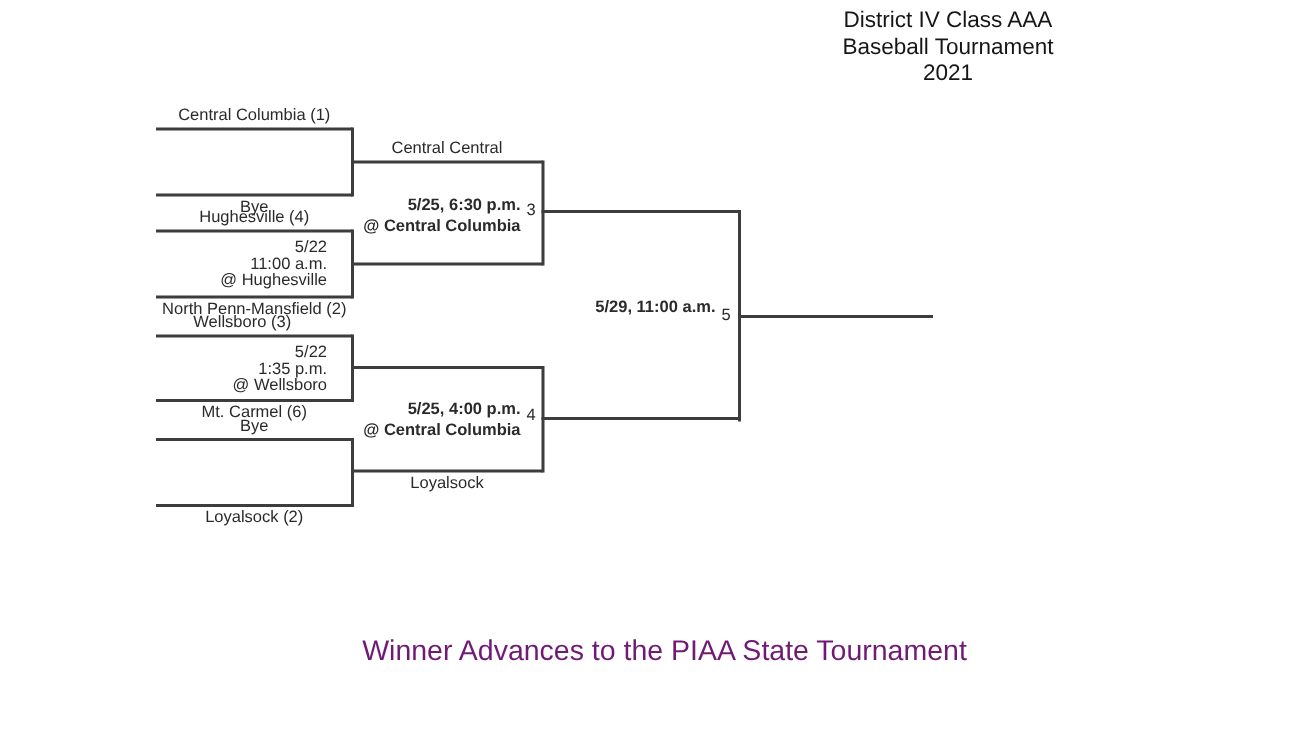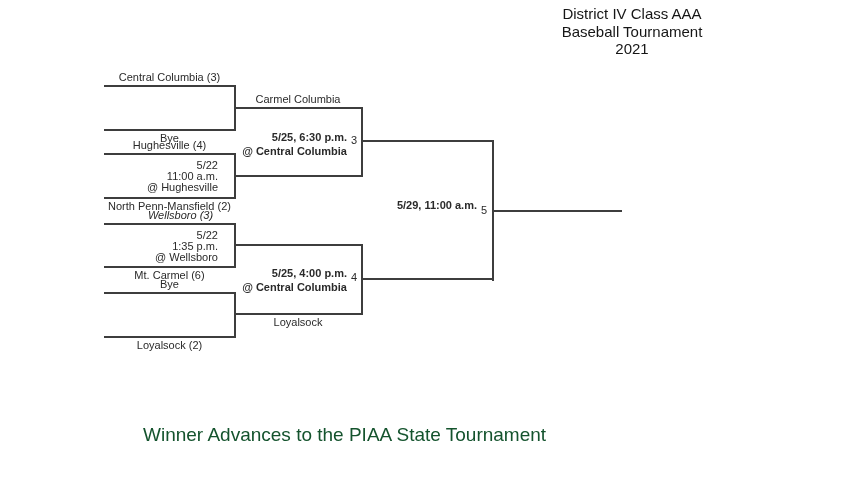--- a/index.html
+++ b/index.html
@@ -18,21 +18,21 @@
   .gameinfo{position:absolute;font-size:11px;line-height:11px;text-align:right;color:#2a2a2a;}
   .gameinfo div{margin-bottom:0;}
   .gameinfo2{position:absolute;font-size:11px;line-height:13.5px;text-align:right;color:#2a2a2a;font-weight:bold;}
   .gamenum{position:absolute;font-size:11px;line-height:13px;color:#2a2a2a;}
   .title{
     position:absolute;left:537px;top:5px;width:190px;
     font-size:15px;line-height:17.5px;text-align:center;color:#161616;
   }
   .footer{
     position:absolute;left:143px;top:423px;width:600px;
-    font-size:19px;line-height:24px;color:#14532d;
+    font-size:19px;line-height:24px;text-align:center;color:#701a75;
   }
   .rightline{position:absolute;left:772px;top:0;width:1px;height:500px;background:#4a4a4a;}
   .logo{position:absolute;left:741px;top:368px;width:79px;}
   .logo-green{
     width:79px;height:59px;background:#2f9d3f;
     display:flex;flex-direction:row;align-items:flex-start;
     overflow:hidden;
     gap:40px;
   }
   .logo-nc{
@@ -59,27 +59,27 @@
 <div id="screen">
 
   <div class="title">
     <div>District IV Class AAA</div>
     <div>Baseball Tournament</div>
     <div>2021</div>
   </div>
 
   <div class="rightline"></div>
 
-  <div class="team" style="left:104px;top:71px;width:131px;">Central Columbia (3)</div>
+  <div class="team" style="left:104px;top:71px;width:131px;">Central Columbia (1)</div>
   <div class="hline" style="left:104px;top:85px;width:131px;"></div>
   <div class="hline" style="left:104px;top:129px;width:131px;"></div>
   <div class="vline" style="left:234px;top:85px;height:46px;"></div>
   <div class="team" style="left:104px;top:132px;width:131px;">Bye</div>
 
-  <div class="winner" style="left:234px;top:93px;width:128px;">Carmel Columbia</div>
+  <div class="winner" style="left:234px;top:93px;width:128px;">Central Central</div>
   <div class="hline" style="left:234px;top:107px;width:128px;"></div>
 
   <div class="team" style="left:104px;top:139px;width:131px;">Hughesville (4)</div>
   <div class="hline" style="left:104px;top:153px;width:131px;"></div>
   <div class="gameinfo" style="left:104px;top:160px;width:114px;">
     <div>5/22</div>
     <div>11:00 a.m.</div>
     <div>@ Hughesville</div>
   </div>
   <div class="hline" style="left:104px;top:197px;width:131px;"></div>
@@ -88,21 +88,21 @@
   <div class="hline" style="left:234px;top:175px;width:128px;"></div>
 
   <div class="vline" style="left:361px;top:107px;height:70px;"></div>
   <div class="gameinfo2" style="left:200px;top:131px;width:147px;">
     <div>5/25, 6:30 p.m.</div>
     <div>@ Central Columbia</div>
   </div>
   <div class="gamenum" style="left:351px;top:134px;">3</div>
   <div class="hline" style="left:361px;top:140px;width:132px;"></div>
 
-  <div class="team" style="left:115px;top:209px;width:131px;font-style:italic;">Wellsboro (3)</div>
+  <div class="team" style="left:96px;top:209px;width:131px;">Wellsboro (3)</div>
   <div class="hline" style="left:104px;top:223px;width:131px;"></div>
   <div class="gameinfo" style="left:104px;top:230px;width:114px;">
     <div>5/22</div>
     <div>1:35 p.m.</div>
     <div>@ Wellsboro</div>
   </div>
   <div class="hline" style="left:104px;top:266px;width:131px;"></div>
   <div class="vline" style="left:234px;top:223px;height:45px;"></div>
   <div class="team" style="left:104px;top:269px;width:131px;">Mt. Carmel (6)</div>
   <div class="hline" style="left:234px;top:244px;width:128px;"></div>

